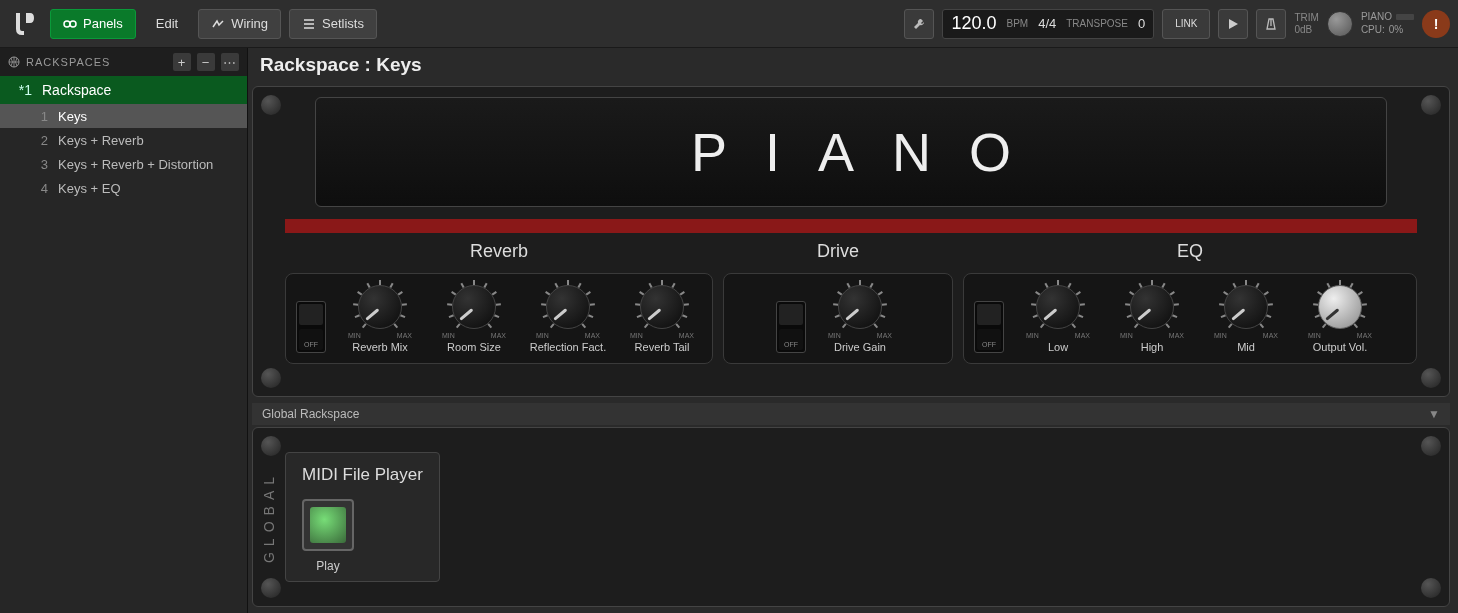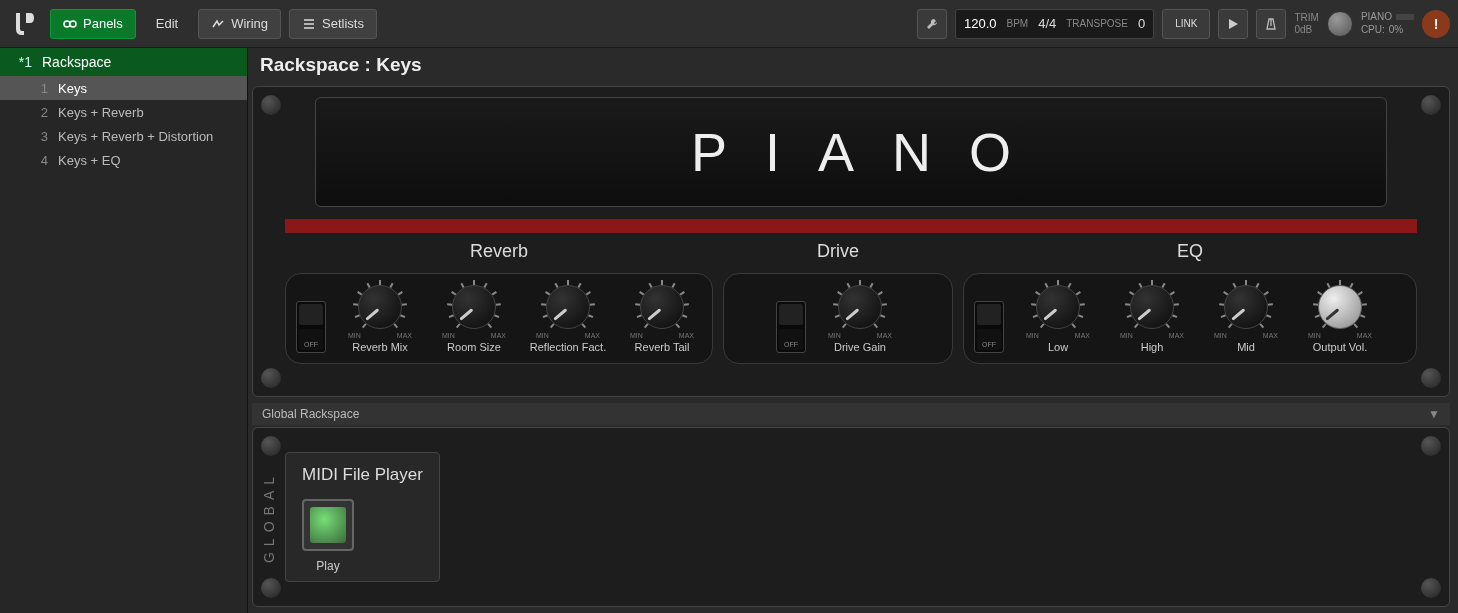--- a/index.html
+++ b/index.html
@@ -7,21 +7,21 @@
 
 
 .topbar { height:48px; background:#2e2e2e; display:flex; align-items:center; padding:0 8px; gap:8px; border-bottom:1px solid #1a1a1a; }
 .logo { width:34px; height:34px; display:flex; align-items:center; justify-content:center; }
 .tb-btn { height:30px; padding:0 12px; background:#404040; border:1px solid #555; border-radius:3px; display:flex; align-items:center; gap:6px; color:#ddd; font-size:13px; cursor:pointer; }
 .tb-btn.active { background:#0a7a2a; border-color:#0a9a3a; color:#fff; }
 .tb-btn.plain { background:transparent; border:none; }
 .tb-sep { flex:1; }
 .tb-icon-btn { width:30px; height:30px; background:#3a3a3a; border:1px solid #555; border-radius:3px; display:flex; align-items:center; justify-content:center; cursor:pointer; }
 .tempo-box { height:30px; background:#1a1a1a; border:1px solid #444; border-radius:3px; display:flex; align-items:center; padding:0 8px; gap:10px; font-size:13px; }
-.tempo-val { color:#fff; font-size:13px; }
+.tempo-val { color:#fff; font-size:18px; }
 .tempo-lbl { color:#888; font-size:10px; }
 .trim-box { font-size:10px; color:#888; line-height:1.2; text-align:left; }
 .cpu-knob { width:26px; height:26px; border-radius:50%; background:radial-gradient(circle at 35% 30%,#999,#555); border:1px solid #333; }
 .midibox { display:flex; flex-direction:column; gap:1px; font-size:10px; color:#999; line-height:1.2; }
 .midibox .row { display:flex; align-items:center; gap:4px; }
 .led-bar { width:18px; height:6px; background:#444; border-radius:1px; }
 .alert { width:28px; height:28px; border-radius:50%; background:#8a3a1a; display:flex; align-items:center; justify-content:center; color:#fff; font-weight:bold; font-size:14px; }
 
 
 .main { display:flex; height:565px; }
@@ -39,21 +39,21 @@
 
 
 .content { flex:1; display:flex; flex-direction:column; background:#2a2a2a; overflow:hidden; }
 .content-hdr { height:34px; display:flex; align-items:center; padding:0 12px; font-size:19px; font-weight:bold; color:#eee; }
 .panel-area { flex:1; background:#1d1d1d; margin:4px 8px 0 4px; border:1px solid #444; border-radius:6px; position:relative; padding:10px 32px; }
 .screw { width:20px; height:20px; border-radius:50%; background:radial-gradient(circle at 35% 30%,#555,#222); position:absolute; }
 .screw.tl{top:8px;left:8px}.screw.tr{top:8px;right:8px}.screw.bl{bottom:8px;left:8px}.screw.br{bottom:8px;right:8px}
 
 .piano-lcd { height:110px; margin:0 30px; background:linear-gradient(#1a1a1a,#0e0e0e); border:1px solid #444; border-radius:6px; display:flex; align-items:center; justify-content:center; font-size:54px; letter-spacing:38px; color:#eee; font-weight:400; text-indent:38px; }
 .redbar { height:14px; background:#8a1818; margin:12px 0 8px; }
-.fx-box { background:#151515; border:1px solid #3a3a3a; border-radius:16px; padding:6px 10px 10px; }
+.fx-box { background:#151515; border:1px solid #3a3a3a; border-radius:8px; padding:6px 10px 10px; }
 .fx-title { text-align:center; font-size:18px; color:#ddd; margin-bottom:6px; font-weight:400; height:26px; }
 .fx-body { display:flex; align-items:flex-end; gap:14px; }
 
 .toggle { width:30px; height:52px; background:#0a0a0a; border:1px solid #444; border-radius:3px; position:relative; display:flex; flex-direction:column; }
 .toggle .sw { flex:1; margin:2px; background:#222; border-radius:2px; }
 .toggle .lbl { position:absolute; bottom:4px; left:0; right:0; text-align:center; font-size:7px; color:#888; }
 
 .knob-col { display:flex; flex-direction:column; align-items:center; width:80px; }
 .knob-ring { width:66px; height:54px; position:relative; display:flex; align-items:center; justify-content:center; }
 .knob { width:44px; height:44px; border-radius:50%; background:radial-gradient(circle at 35% 30%,#333,#0a0a0a); border:1px solid #444; position:relative; }
@@ -150,20 +150,31 @@
         <span>CPU:</span>
         <span>0%</span>
       </div>
   </div>
   <div class="alert">!</div>
 </div>
 
 <div class="main">
 
   <div class="sidebar">
+    <div class="side-hdr">
+      <svg width="12" height="12" viewBox="0 0 12 12" style="cursor:pointer">
+          <circle cx="6" cy="6" r="5" fill="none" stroke="#999"></circle>
+          <path d="M1 6h10M6 1v10M3 2q3 4 0 8M9 2q-3 4 0 8" stroke="#999" fill="none" stroke-width="0.8"></path>
+        </svg>
+      <span>RACKSPACES</span>
+      <span class="sp"></span>
+      <span class="mini">+</span>
+      <span class="mini">−</span>
+      <span class="mini">⋯</span>
+    </div>
     <div class="rack-item selected">
       <span class="num">*1</span>
       <span>Rackspace</span>
     </div>
     <div id="var-list">
         <div class="var-item selected">
           <span class="num">1</span>
           <span>Keys</span>
         </div>
         <div class="var-item">

